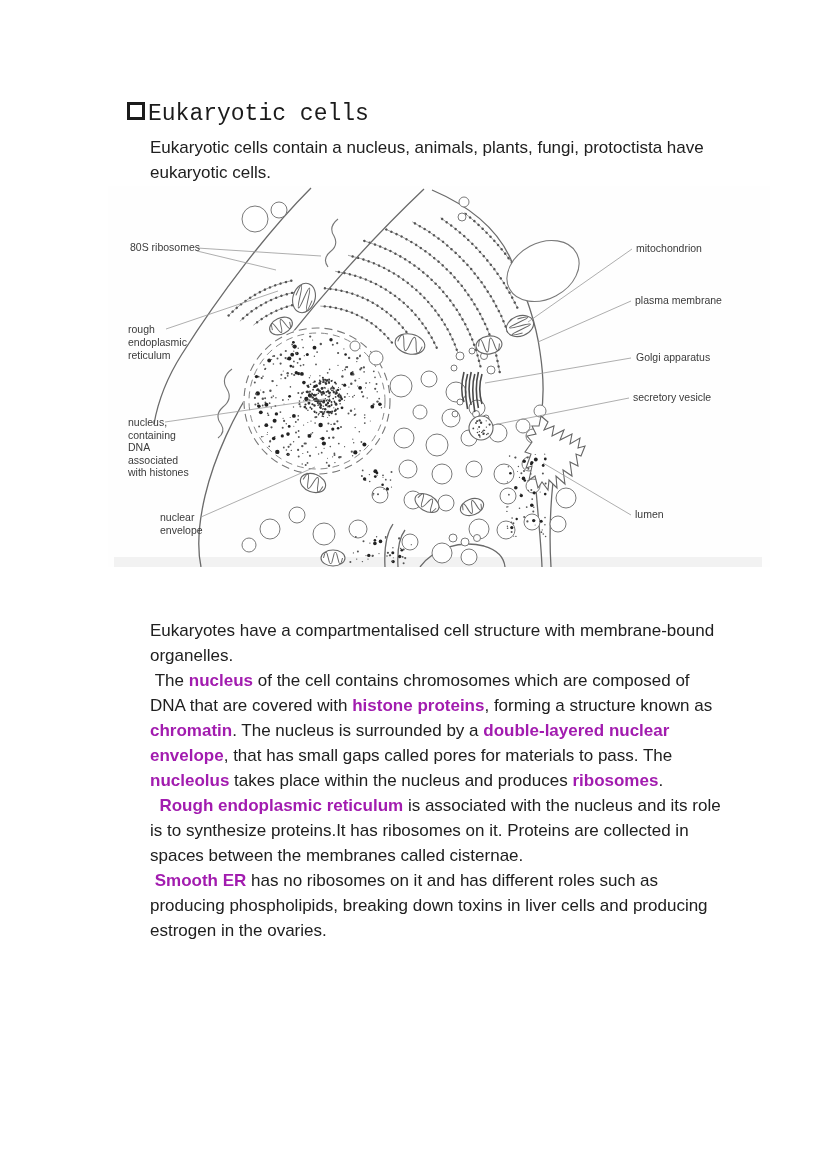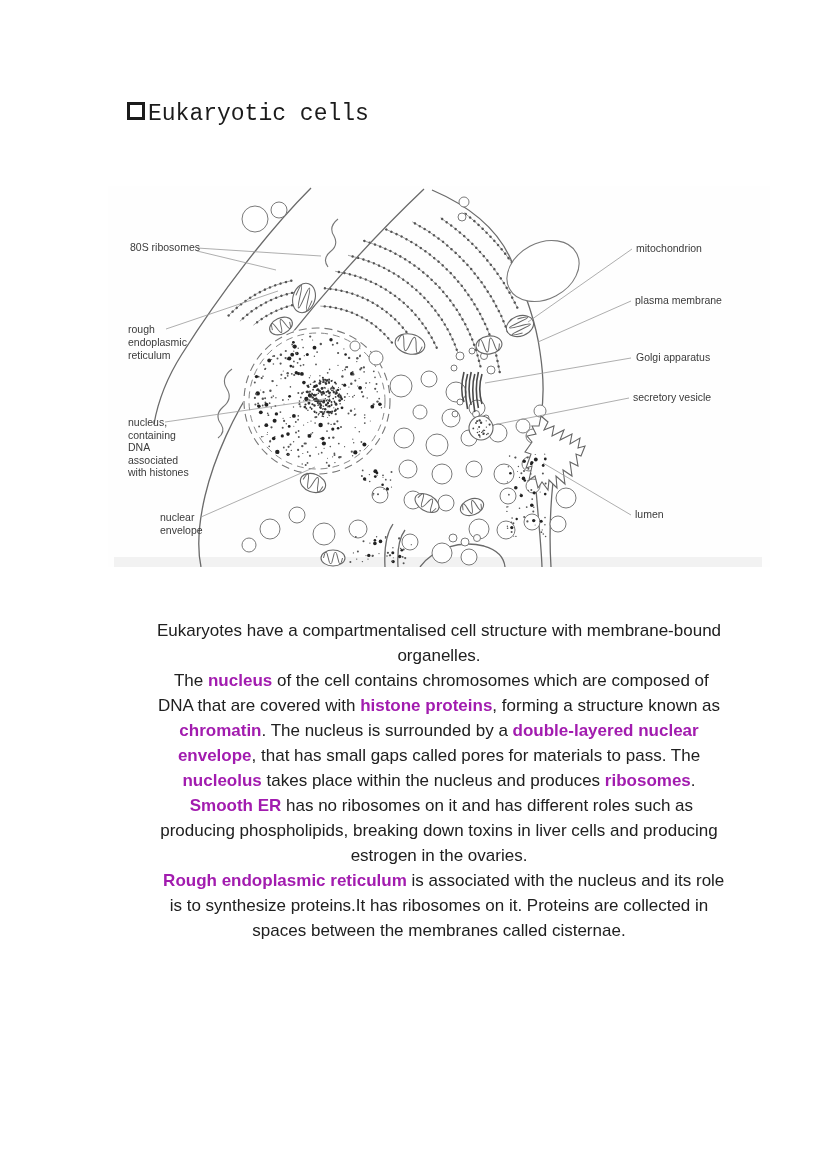--- a/index.html
+++ b/index.html
@@ -12,32 +12,33 @@
           margin-right:3px;position:relative;top:0px;}
   .intro{position:absolute;left:150px;top:135px;width:575px;
          font-size:17px;line-height:25px;white-space:pre-wrap;}
   .figure{position:absolute;left:108px;top:186px;width:662px;height:381px;}
   .figure svg{display:block;}
   .lbl{font:10.5px "Liberation Sans",sans-serif;fill:#3a3a3a;}
   .leader{stroke:#999;stroke-width:0.8;}
   .membrane{fill:none;stroke:#6a6a6a;stroke-width:1.3;}
   .bodytext{position:absolute;left:150px;top:618px;width:578px;
             font-size:17px;line-height:25px;}
-  .bodytext p{margin:0;white-space:pre-wrap;text-align:center;}
+  .bodytext p{margin:0;white-space:pre-wrap;}
   .bodytext b{font-weight:bold;color:#a21caf;}
 </style>
 </head>
 <body>
 
 <div class="page">
 
   <div class="heading">
     <span class="bullet"></span><span>Eukaryotic cells</span>
   </div>
 
+  <div class="intro">Eukaryotic cells contain a nucleus, animals, plants, fungi, protoctista have eukaryotic cells.</div>
 
   <div class="figure">
     <svg id="cell-svg" width="662" height="381" viewBox="0 0 662 381" xmlns="http://www.w3.org/2000/svg">
       <rect x="0" y="0" width="662" height="381" fill="#fefefe"></rect>
       <rect x="6" y="371" width="648" height="10" fill="#f2f2f2"></rect>
 
       <g id="g-er">
           <path d="M283.9,156.5 L 278.5,150.2 L 272.6,144.4 L 266.2,139.1 L 259.3,134.4 L 252.1,130.4 L 244.6,126.9 L 236.8,124.2 L 228.8,122.1 L 220.6,120.7 L 212.3,120.1" fill="none" stroke="#9a9a9a" stroke-width="0.9"></path>
           <path d="M283.9,156.5 L 278.5,150.2 L 272.6,144.4 L 266.2,139.1 L 259.3,134.4 L 252.1,130.4 L 244.6,126.9 L 236.8,124.2 L 228.8,122.1 L 220.6,120.7 L 212.3,120.1" fill="none" stroke="#555" stroke-width="2.4" stroke-dasharray="0.1 5.5" stroke-linecap="round"></path>
           <path d="M304.8,155.1 L 299.4,147.1 L 293.2,139.7 L 286.5,132.7 L 279.1,126.4 L 271.3,120.7 L 263.0,115.7 L 254.3,111.5 L 245.3,108.0 L 236.0,105.3 L 226.5,103.4 L 216.9,102.3" fill="none" stroke="#9a9a9a" stroke-width="0.9"></path>
@@ -852,16 +853,16 @@
         <text class="lbl" x="528" y="175">Golgi apparatus</text>
         <text class="lbl" x="525" y="215">secretory vesicle</text>
         <text class="lbl" x="527" y="332">lumen</text>
       </g>
     </svg>
   </div>
 
   <div class="bodytext">
       <p><span>Eukaryotes have a compartmentalised cell structure with membrane-bound organelles.</span></p>
       <p><span> The </span><b>nucleus</b><span> of the cell contains chromosomes which are composed of DNA that are covered with </span><b>histone proteins</b><span>, forming a structure known as </span><b>chromatin</b><span>. The nucleus is surrounded by a </span><b>double-layered nuclear envelope</b><span>, that has small gaps called pores for materials to pass. The </span><b>nucleolus</b><span> takes place within the nucleus and produces </span><b>ribosomes</b><span>.</span></p>
+      <p><span>  </span><b>Rough endoplasmic reticulum</b><span> is associated with the nucleus and its role is to synthesize proteins.It has ribosomes on it. Proteins are collected in spaces between the membranes called cisternae.</span></p>
       <p><span> </span><b>Smooth ER</b><span> has no ribosomes on it and has different roles such as producing phospholipids, breaking down toxins in liver cells and producing estrogen in the ovaries.</span></p>
-      <p><span>  </span><b>Rough endoplasmic reticulum</b><span> is associated with the nucleus and its role is to synthesize proteins.It has ribosomes on it. Proteins are collected in spaces between the membranes called cisternae.</span></p>
     </div>
 </div>
 
 </body></html>

